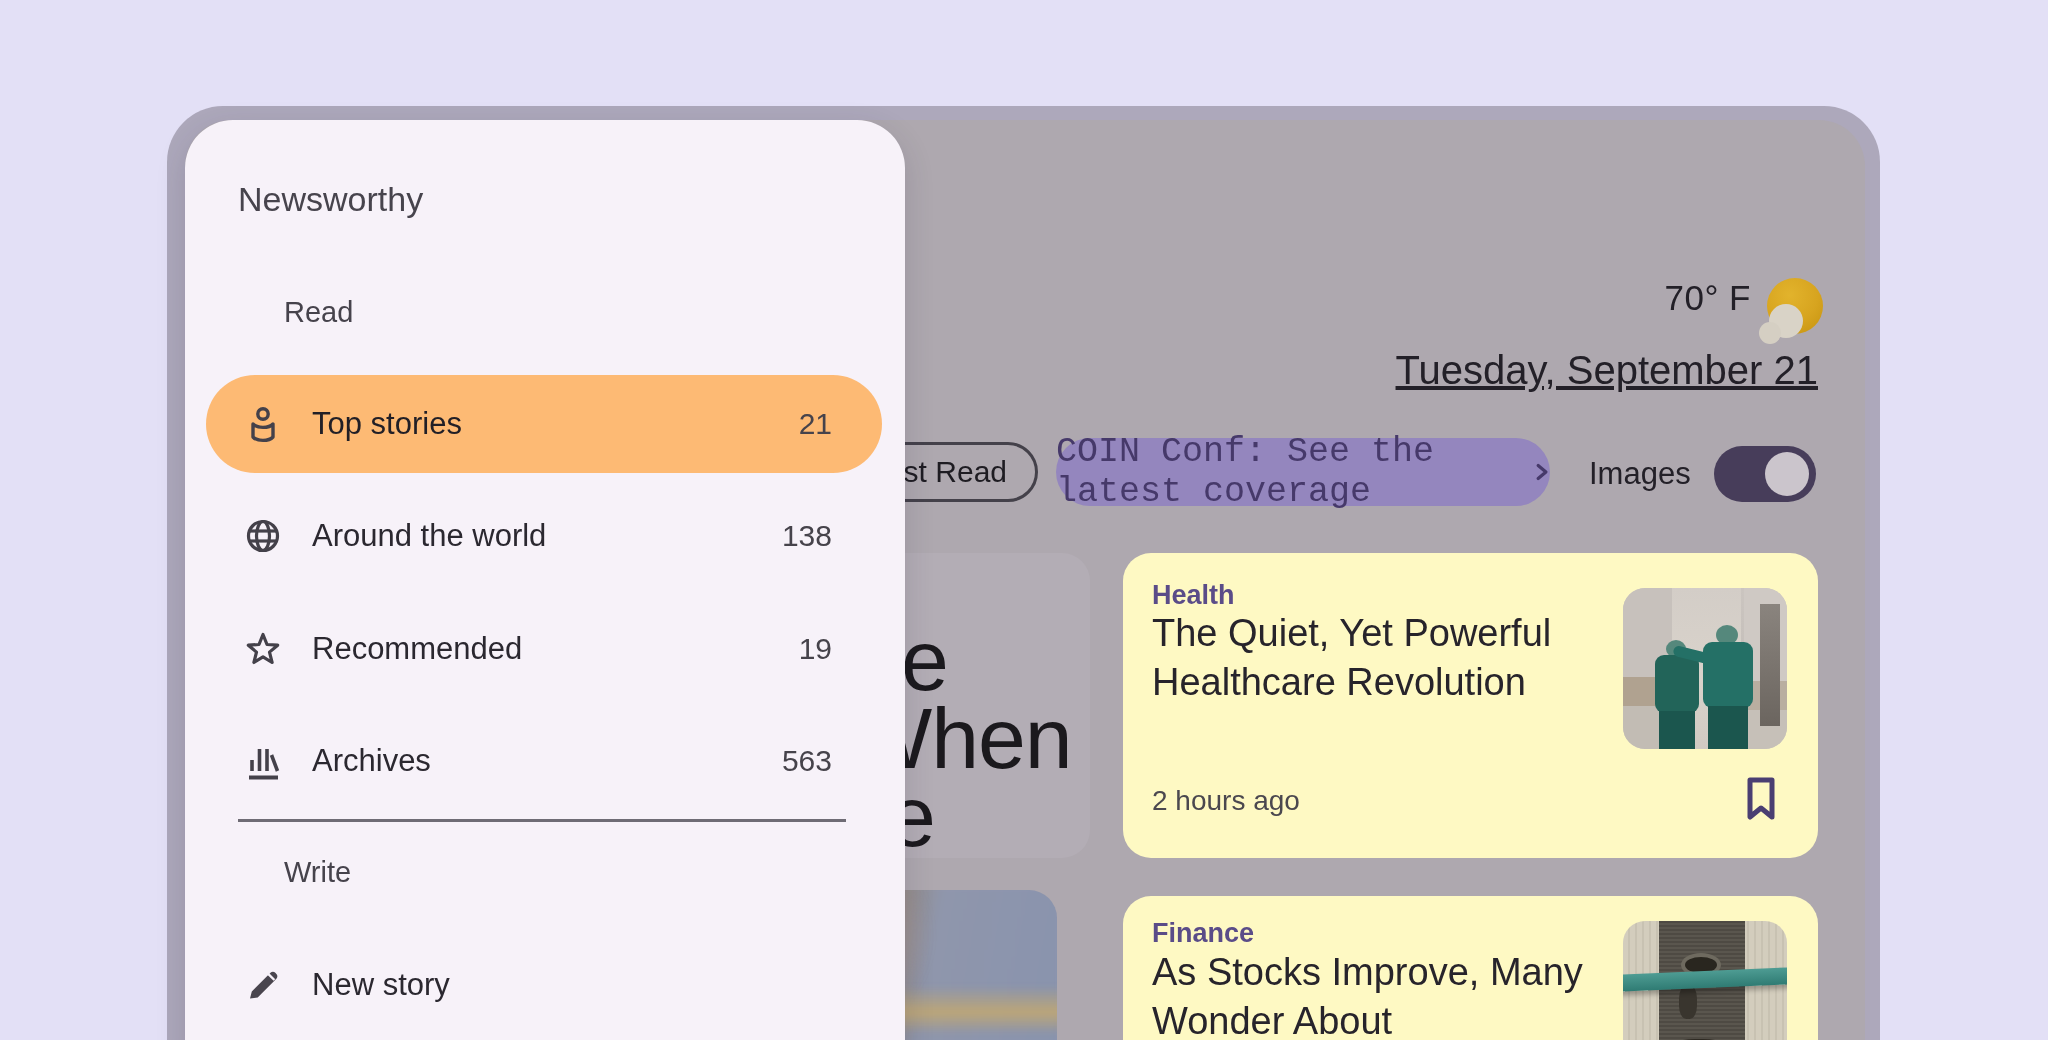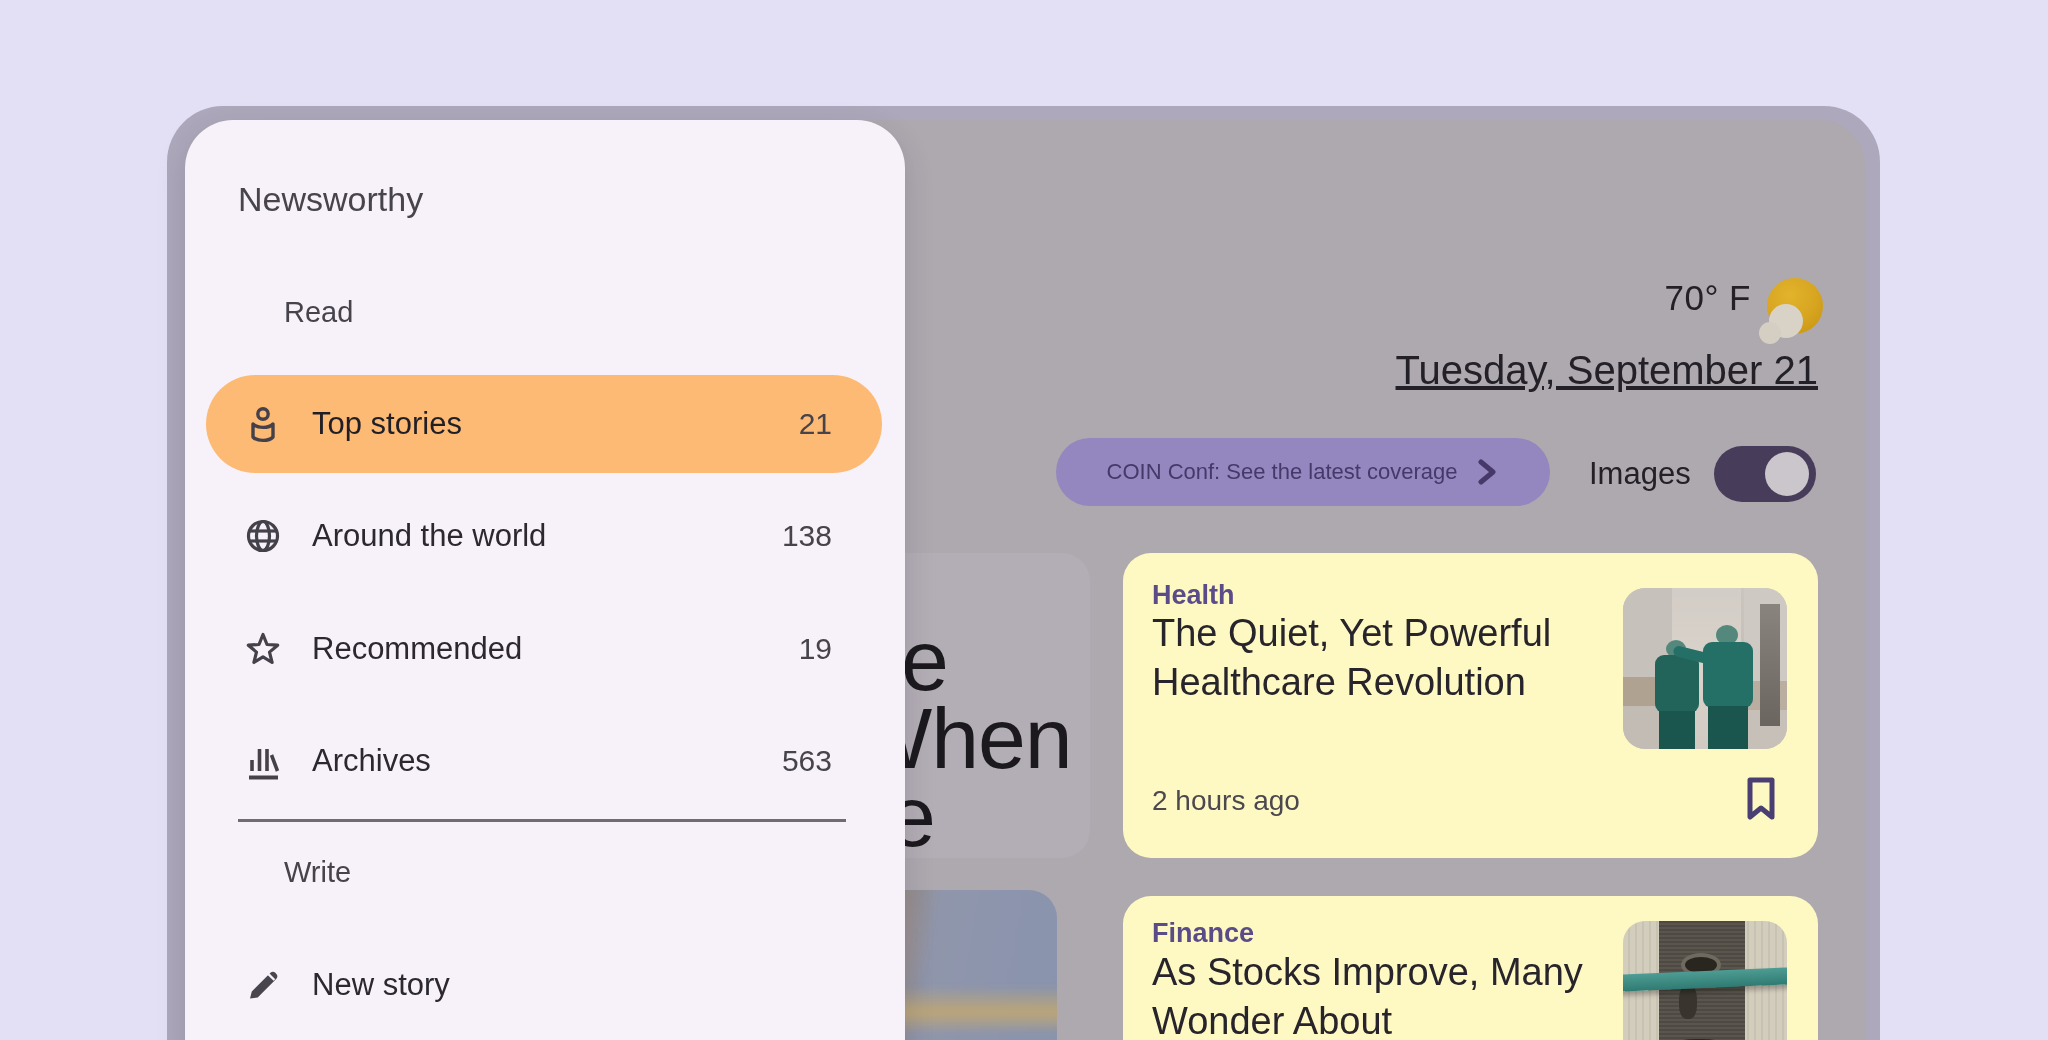--- a/index.html
+++ b/index.html
@@ -36,21 +36,21 @@
     position:absolute;left:663px;top:322px;height:60px;width:190px;
     border:3px solid #44414A;border-radius:33px;box-sizing:border-box;
     display:flex;align-items:center;justify-content:flex-end;padding:0 28px 0 0;
     color:#1E1C22;font-size:30px;z-index:3;background:transparent;
   }
   .chip-coin{
     position:absolute;left:871px;top:318px;height:68px;width:494px;
     background:#9486BE;border-radius:34px;display:flex;align-items:center;
     justify-content:center;gap:16px;z-index:3;box-sizing:border-box;cursor:pointer;
   }
-  .chip-coin .chip-label{color:#46396A;font-size:22px;font-weight:500;}
+  .chip-coin .chip-label{color:#46396A;font-size:35px;font-weight:500;font-family:Liberation Mono, monospace;}
   .images-label{position:absolute;left:1404px;top:336px;width:100px;text-align:right;
     font-size:31px;font-weight:500;color:#232028;z-index:3;}
   .toggle{
     position:absolute;left:1529px;top:326px;width:102px;height:56px;border-radius:28px;
     background:#473D5A;z-index:3;cursor:pointer;
   }
   .toggle-thumb{position:absolute;top:6px;right:7px;width:44px;height:44px;border-radius:50%;background:#CBC5CC;}
   
   .hero-card{
     position:absolute;left:515px;top:433px;width:390px;height:305px;
@@ -158,20 +158,23 @@
     <span class="sun">
       <span class="sun-core"></span>
       <span class="sun-cloud"></span>
       <span class="sun-cloud2"></span>
     </span>
   </div>
   <div class="date-row">
     <span class="date-text">Tuesday, September 21</span>
   </div>
 
+  <div class="chip-outline">
+    <span>st Read</span>
+  </div>
   <div class="chip-coin">
     <span class="chip-label">COIN Conf: See the latest coverage</span>
     <svg class="glyph" width="26" height="26" viewBox="0 0 26 26">
       <polyline points="8,3 20,13 8,23" fill="none" stroke="#46396A" stroke-width="5" stroke-linecap="round" stroke-linejoin="round"></polyline>
     </svg>
   </div>
   <div class="images-label">Images</div>
   <div class="toggle">
     <div class="toggle-thumb"></div>
   </div>

